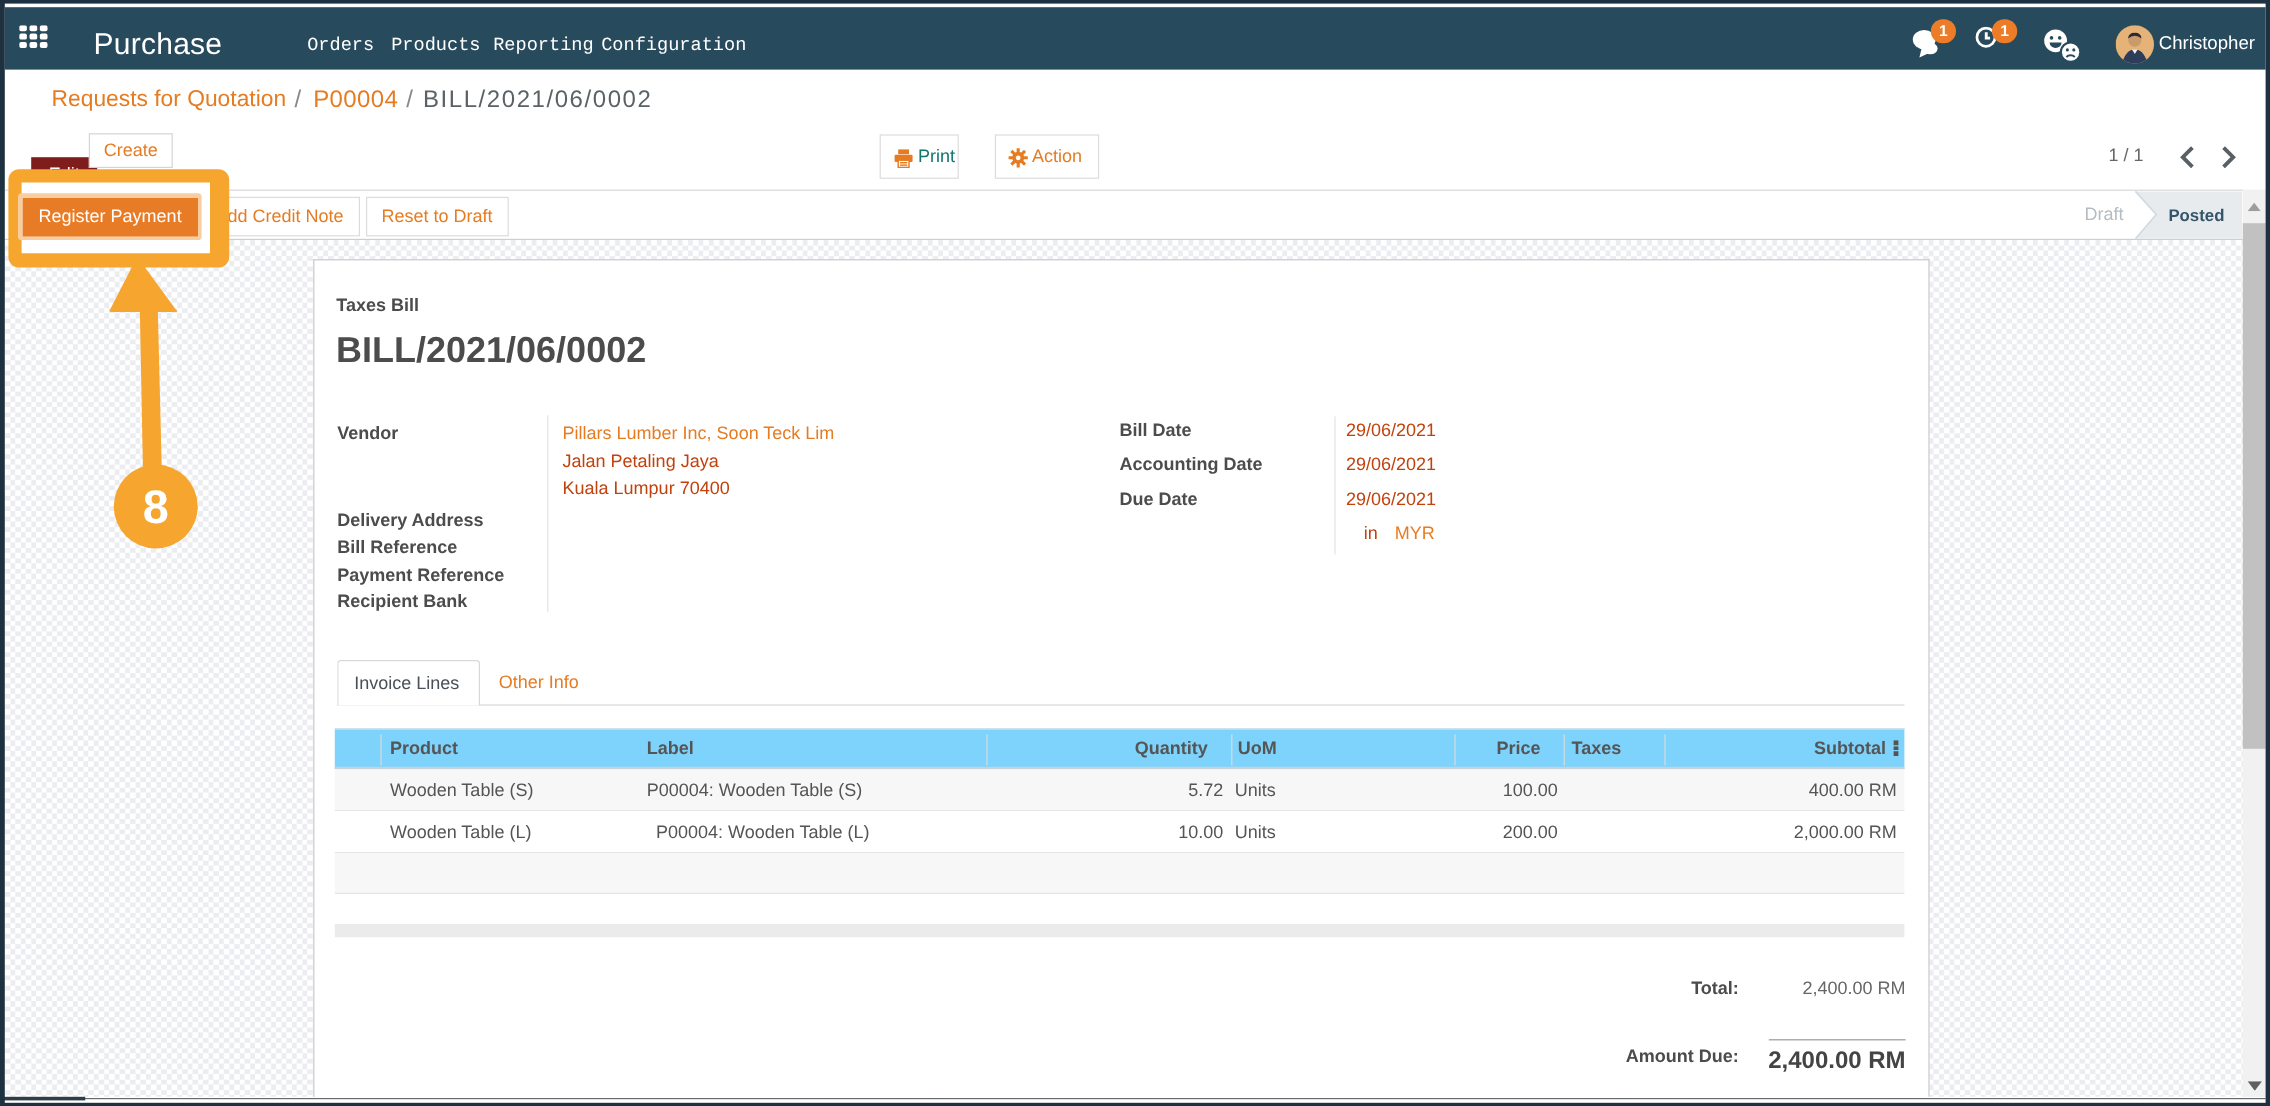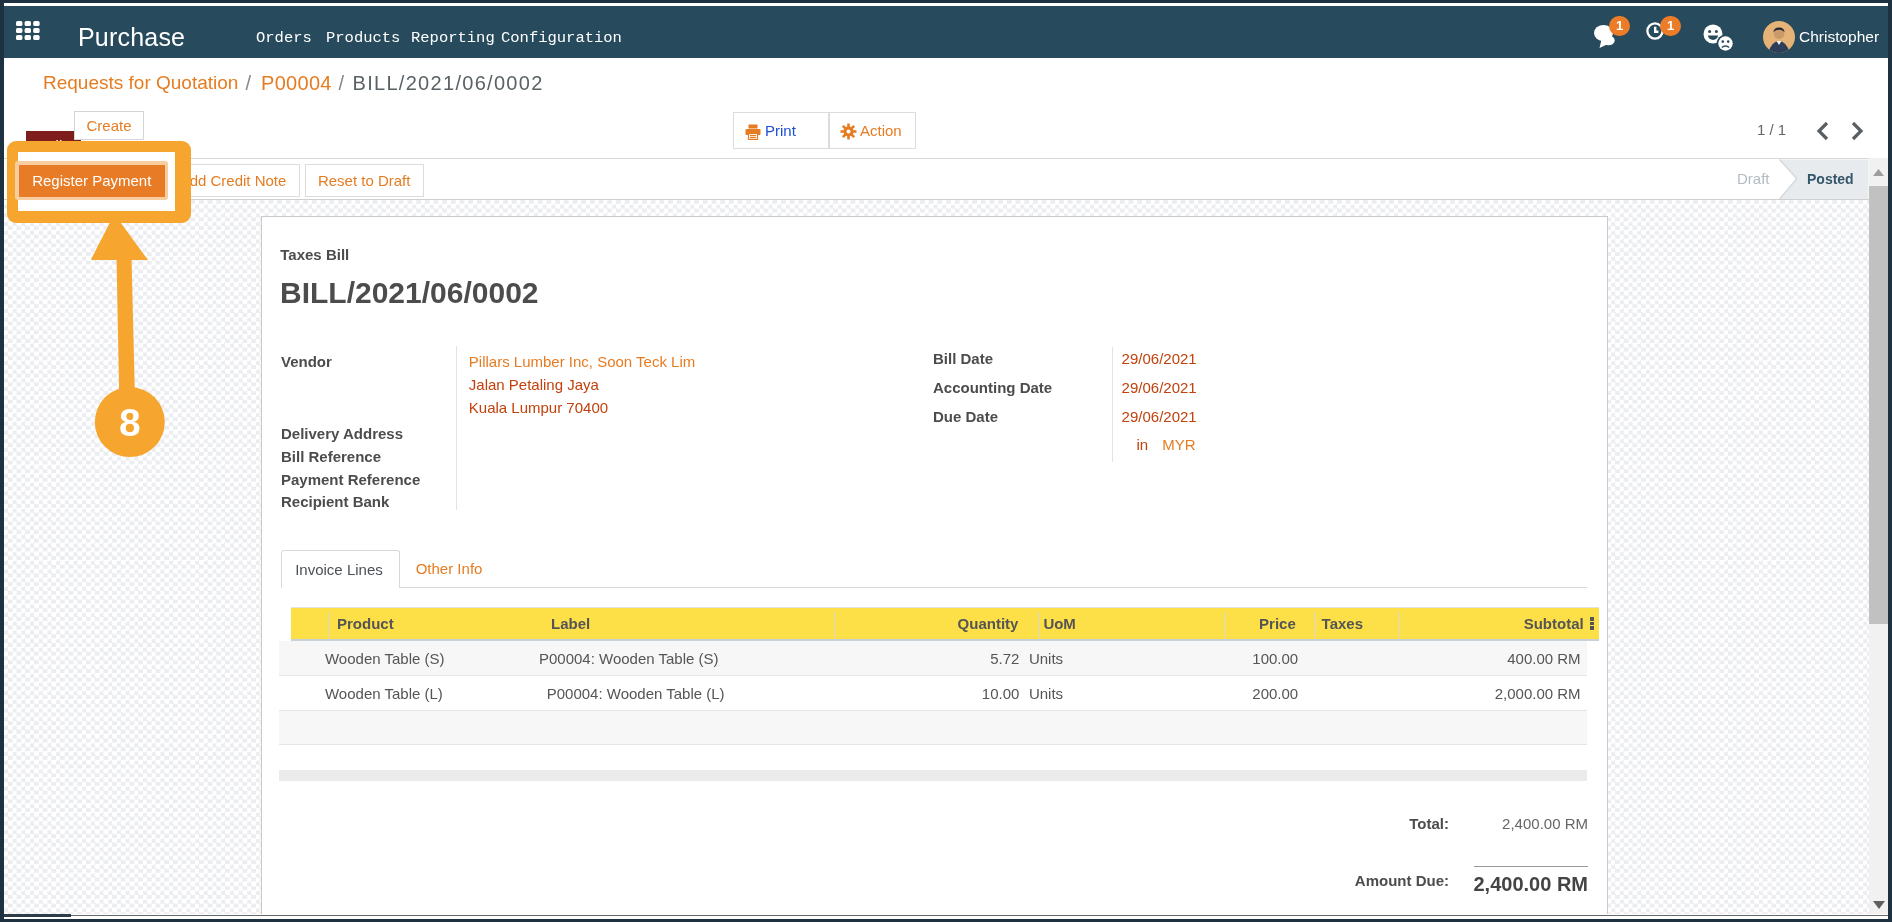--- a/index.html
+++ b/index.html
@@ -19,21 +19,21 @@
 .navitem { top:23.1px; font-size:15.5px; color:#fff;font-family:Liberation Mono, monospace; }
 #nav-user { top:22.2px; font-size:15.5px; color:#fff; }
 .badge { width:21px; height:20px; background:#ec7c28; border-radius:10px; color:#fff;
          font-size:13px; font-weight:bold; text-align:center; line-height:20px; }
 
 .bc { position:absolute; top:73.4px; font-size:20px; line-height:20px; color:#e67c22; letter-spacing:0.3px; }
 .btn { position:absolute; font-size:15px; text-align:center; }
 #btn-edit { left:26px; top:111px; width:55px; height:29px; background:#7f1d1d; color:#fff; line-height:29px;margin-top:20px; }
 #btn-create { left:74px; top:111px; width:70px; height:29px; background:#fff; color:#e67c22;
               border:1px solid #d5d5d5; line-height:27px; }
-#btn-print { left:733px; top:112px; width:96px; height:37px; background:#fff; color:#1d4ed8;
+#btn-print { left:733px; top:112px; width:66px; height:37px; background:#fff; color:#0f766e;
              border:1px solid #dcdcdc; line-height:35px; text-align:left; }
 #btn-action { left:829px; top:112px; width:87px; height:37px; background:#fff; color:#e67c22;
               border:1px solid #dcdcdc; line-height:35px; text-align:left; }
 #pager { left:1757px; top:120.8px; font-size:15px; color:#666; }
 
 #row2 { left:4px; top:158px; width:1865px; height:41.5px; background:#fff;
         border-top:1px solid #d8d8d8; border-bottom:1px solid #cfcfcf; }
 #btn-addcredit { left:166px; top:164px; width:134px; height:33px; background:#fff; color:#e67c22;
                  border:1px solid #dcdcdc; line-height:31px; z-index:1; }
 #btn-reset { left:304.7px; top:164px; width:119px; height:33px; background:#fff; color:#e67c22;
@@ -56,21 +56,21 @@
 #vsep1 { left:194px; top:129px; width:1px; height:164px; background:#e3e3e3; }
 #vsep2 { left:849.6px; top:130.2px; width:1px; height:115.5px; background:#e3e3e3; }
 
 #tabline { left:19px; top:370px; width:1306.3px; height:1px; background:#d8d8d8; }
 #tab1 { left:19px; top:333.5px; width:119px; height:37.5px; background:#fff;
         border:1px solid #d8d8d8; border-bottom:none; border-radius:3px 3px 0 0; z-index:2; }
 #tab1 span { position:absolute; left:13.2px; top:9.7px; font-size:15px; color:#495057; }
 #tab2 { left:153.7px; top:343.2px; font-size:15px; color:#e67c22; }
 
 #tbl { position:absolute; left:16.7px; top:390px; width:1308.6px; }
-#thead { position:absolute; left:12px; top:0; width:1308.6px; height:34.5px; background:#fde047;
+#thead { position:absolute; left:0; top:0; width:1308.6px; height:34.5px; background:#7dd3fc;
          border-top:1px solid #e2e2e2; border-bottom:2px solid #c9d0d6; }
 .th { position:absolute; top:0; height:32px; line-height:32px; font-size:15px; font-weight:bold; color:#555; }
 .td { position:absolute; height:35px; line-height:35px; font-size:15px; color:#555; }
 .row { position:absolute; left:0; width:1308.6px; height:35px; border-bottom:1px solid #e5e5e5; }
 .hsep { position:absolute; top:4px; width:1px; height:26px; background:#d9d9d9; }
 #grayband { left:16.7px; top:553.5px; width:1308.6px; height:11px; background:#ebebeb; }
 .tot-lbl { font-size:15px; font-weight:bold; color:#4c4c4c; text-align:right; line-height:16px; }
 .tot-val { font-size:15px; color:#666; text-align:right; line-height:16px; }
 
 #scrollbar { left:1869px; top:158px; width:19px; height:756px; background:#f1f1f1; z-index:5; }

